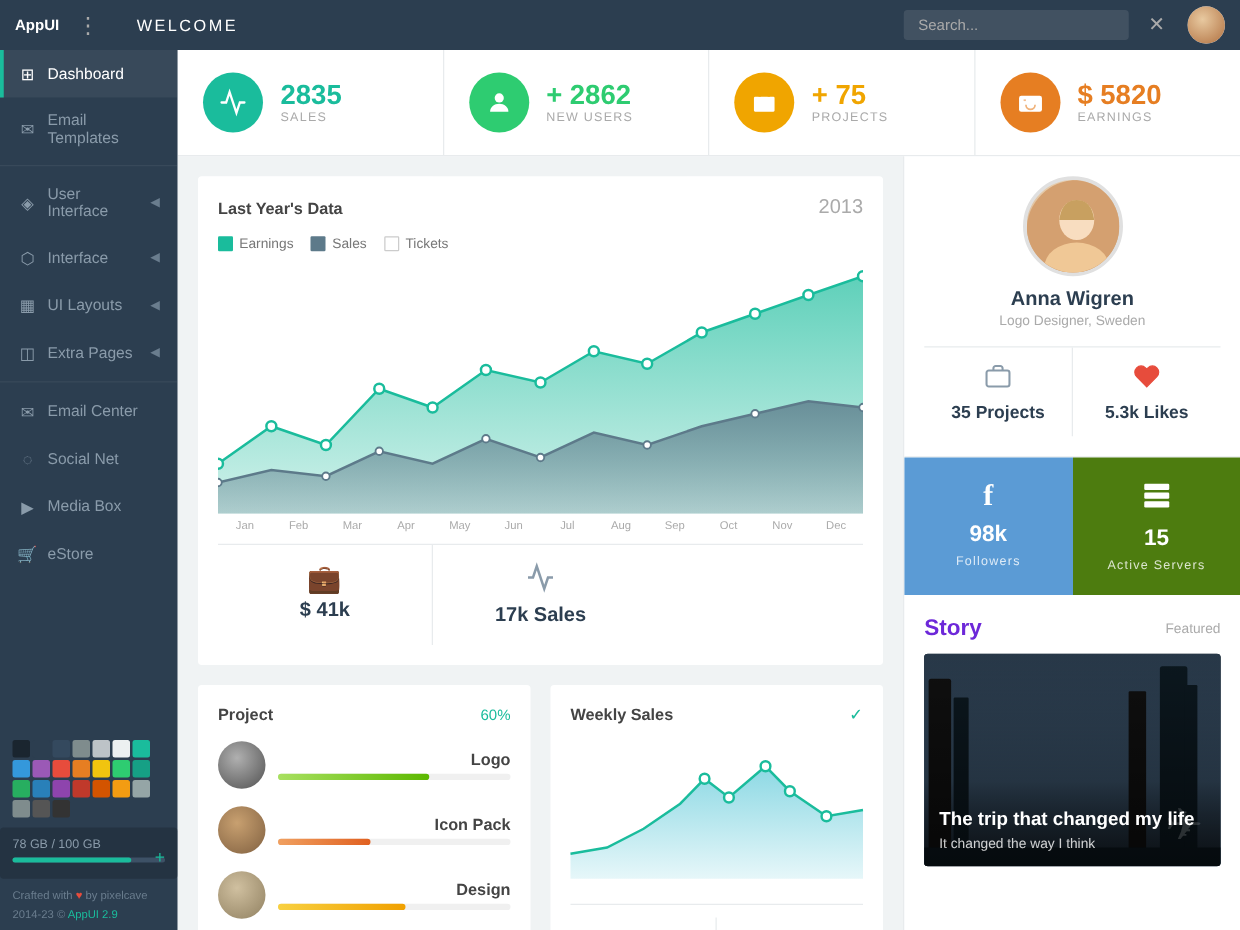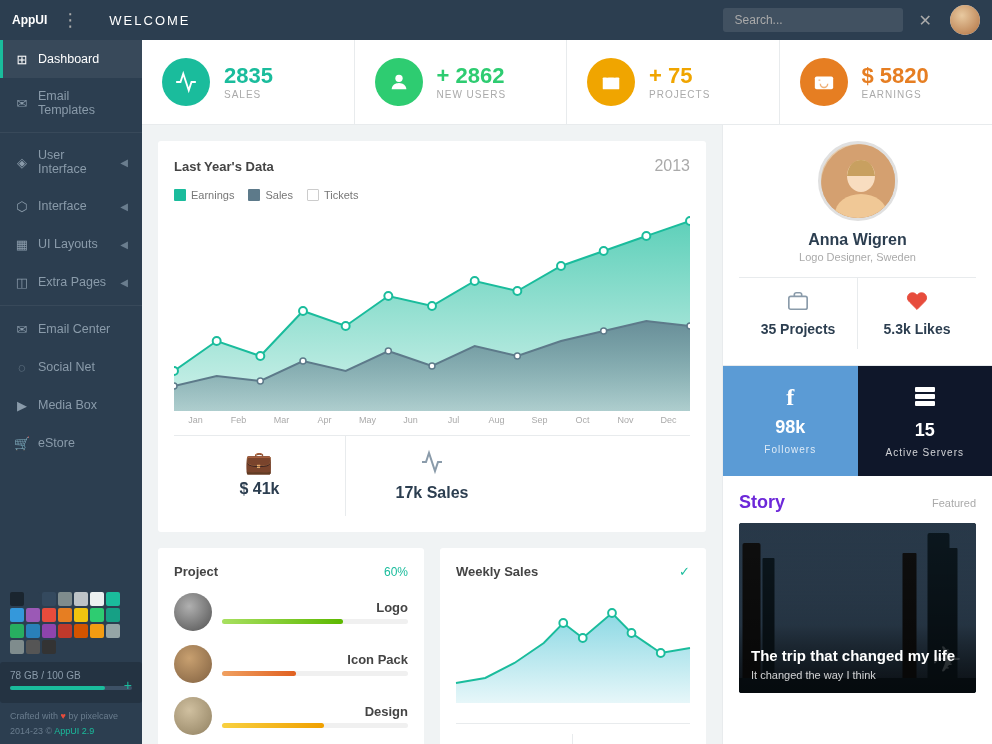--- a/index.html
+++ b/index.html
@@ -124,21 +124,21 @@
     .author-stats { display: flex; margin-top: 14px; border-top: 1px solid #e8ebed; }
     .author-stat { flex: 1; text-align: center; padding: 12px 8px; border-right: 1px solid #e8ebed; }
     .author-stat:last-child { border-right: none; }
     .author-stat-icon { font-size: 18px; color: #8a9baa; margin-bottom: 4px; }
     .author-stat-val { font-size: 14px; font-weight: 700; color: #2c3e50; }
 
     
     .social-buttons { display: flex; margin-top: 0; }
     .social-btn { flex: 1; padding: 18px 12px; display: flex; flex-direction: column; align-items: center; gap: 6px; cursor: pointer; }
     .social-btn-fb { background: #5b9bd5; }
-    .social-btn-server { background: #0f172a; }
+    .social-btn-server { background: #4d7c0f; }
     .social-icon { font-size: 22px; color: #fff; }
     .social-val { font-size: 18px; font-weight: 700; color: #fff; }
     .social-label { font-size: 10px; color: rgba(255,255,255,0.8); letter-spacing: 1px; }
 
     
     .story-section { padding: 16px; }
     .story-header { display: flex; justify-content: space-between; align-items: center; margin-bottom: 10px; }
     .story-title { font-size: 18px; font-weight: 600; color: #6d28d9; }
     .story-badge { font-size: 11px; color: #aaa; }
     .story-image { width: 100%; height: 170px; background: linear-gradient(135deg, #2c3e50 0%, #1a252f 50%, #3d566e 100%); border-radius: 3px; overflow: hidden; position: relative; display: flex; align-items: flex-end; }

